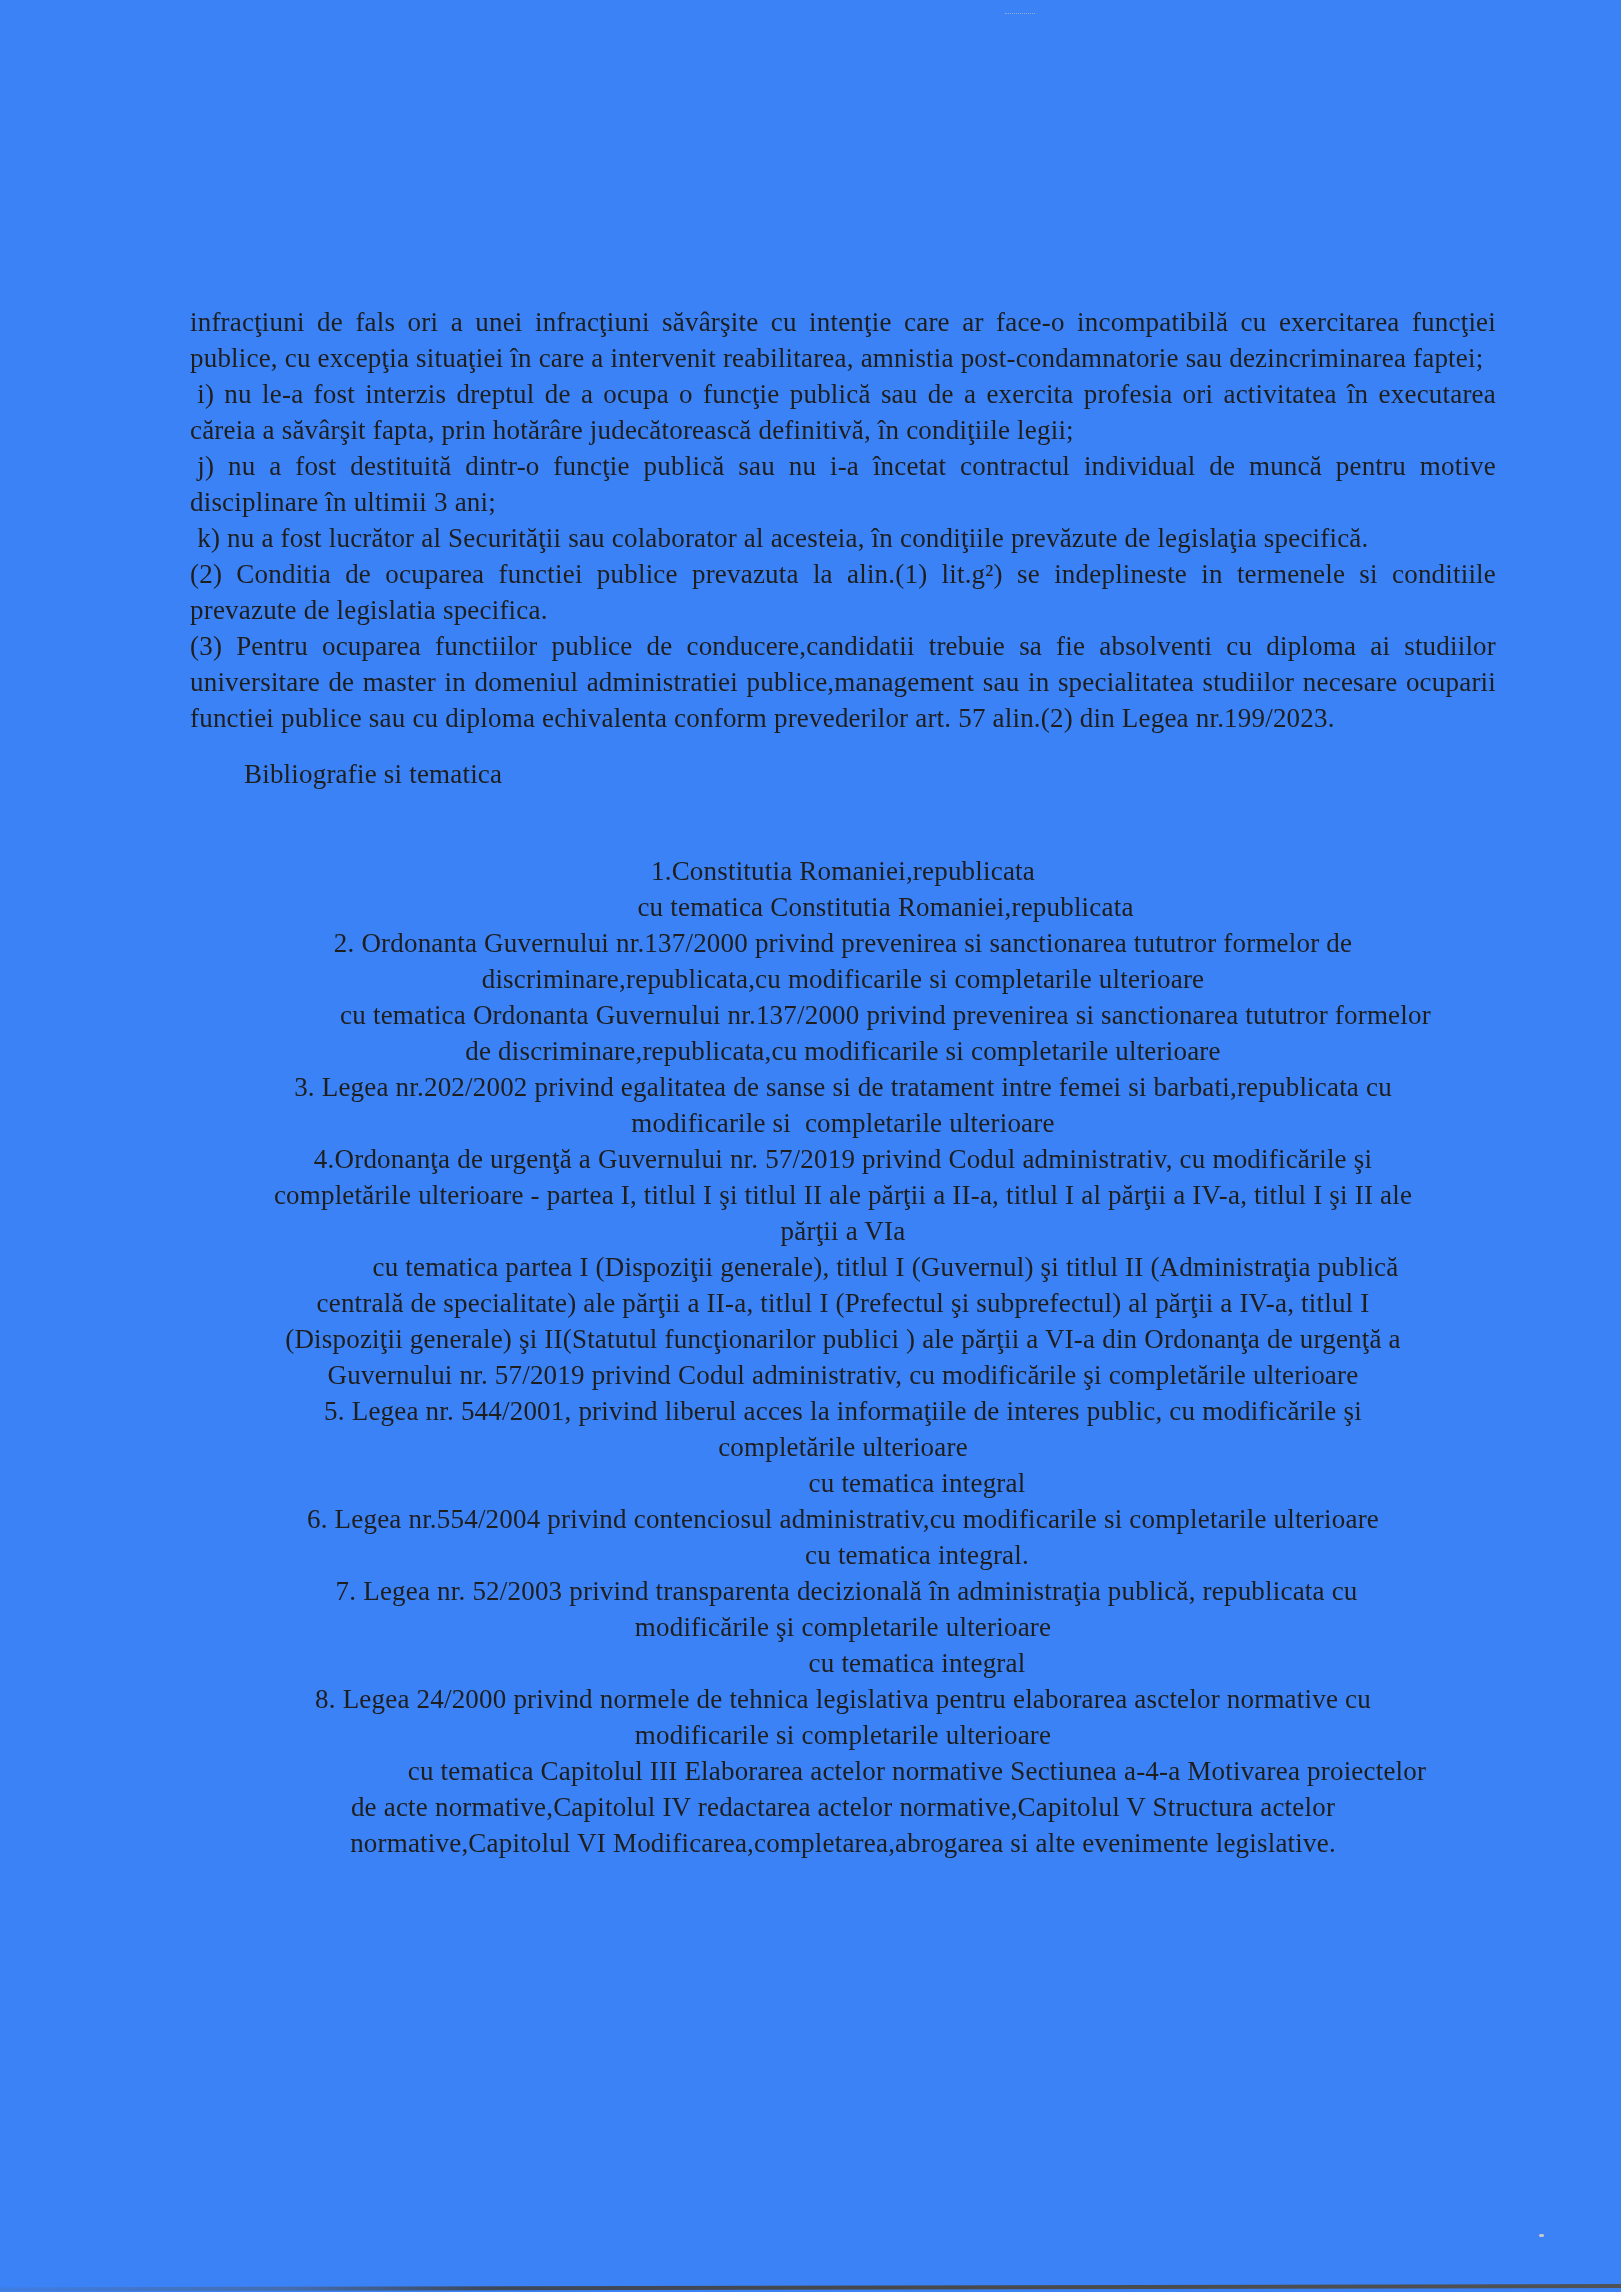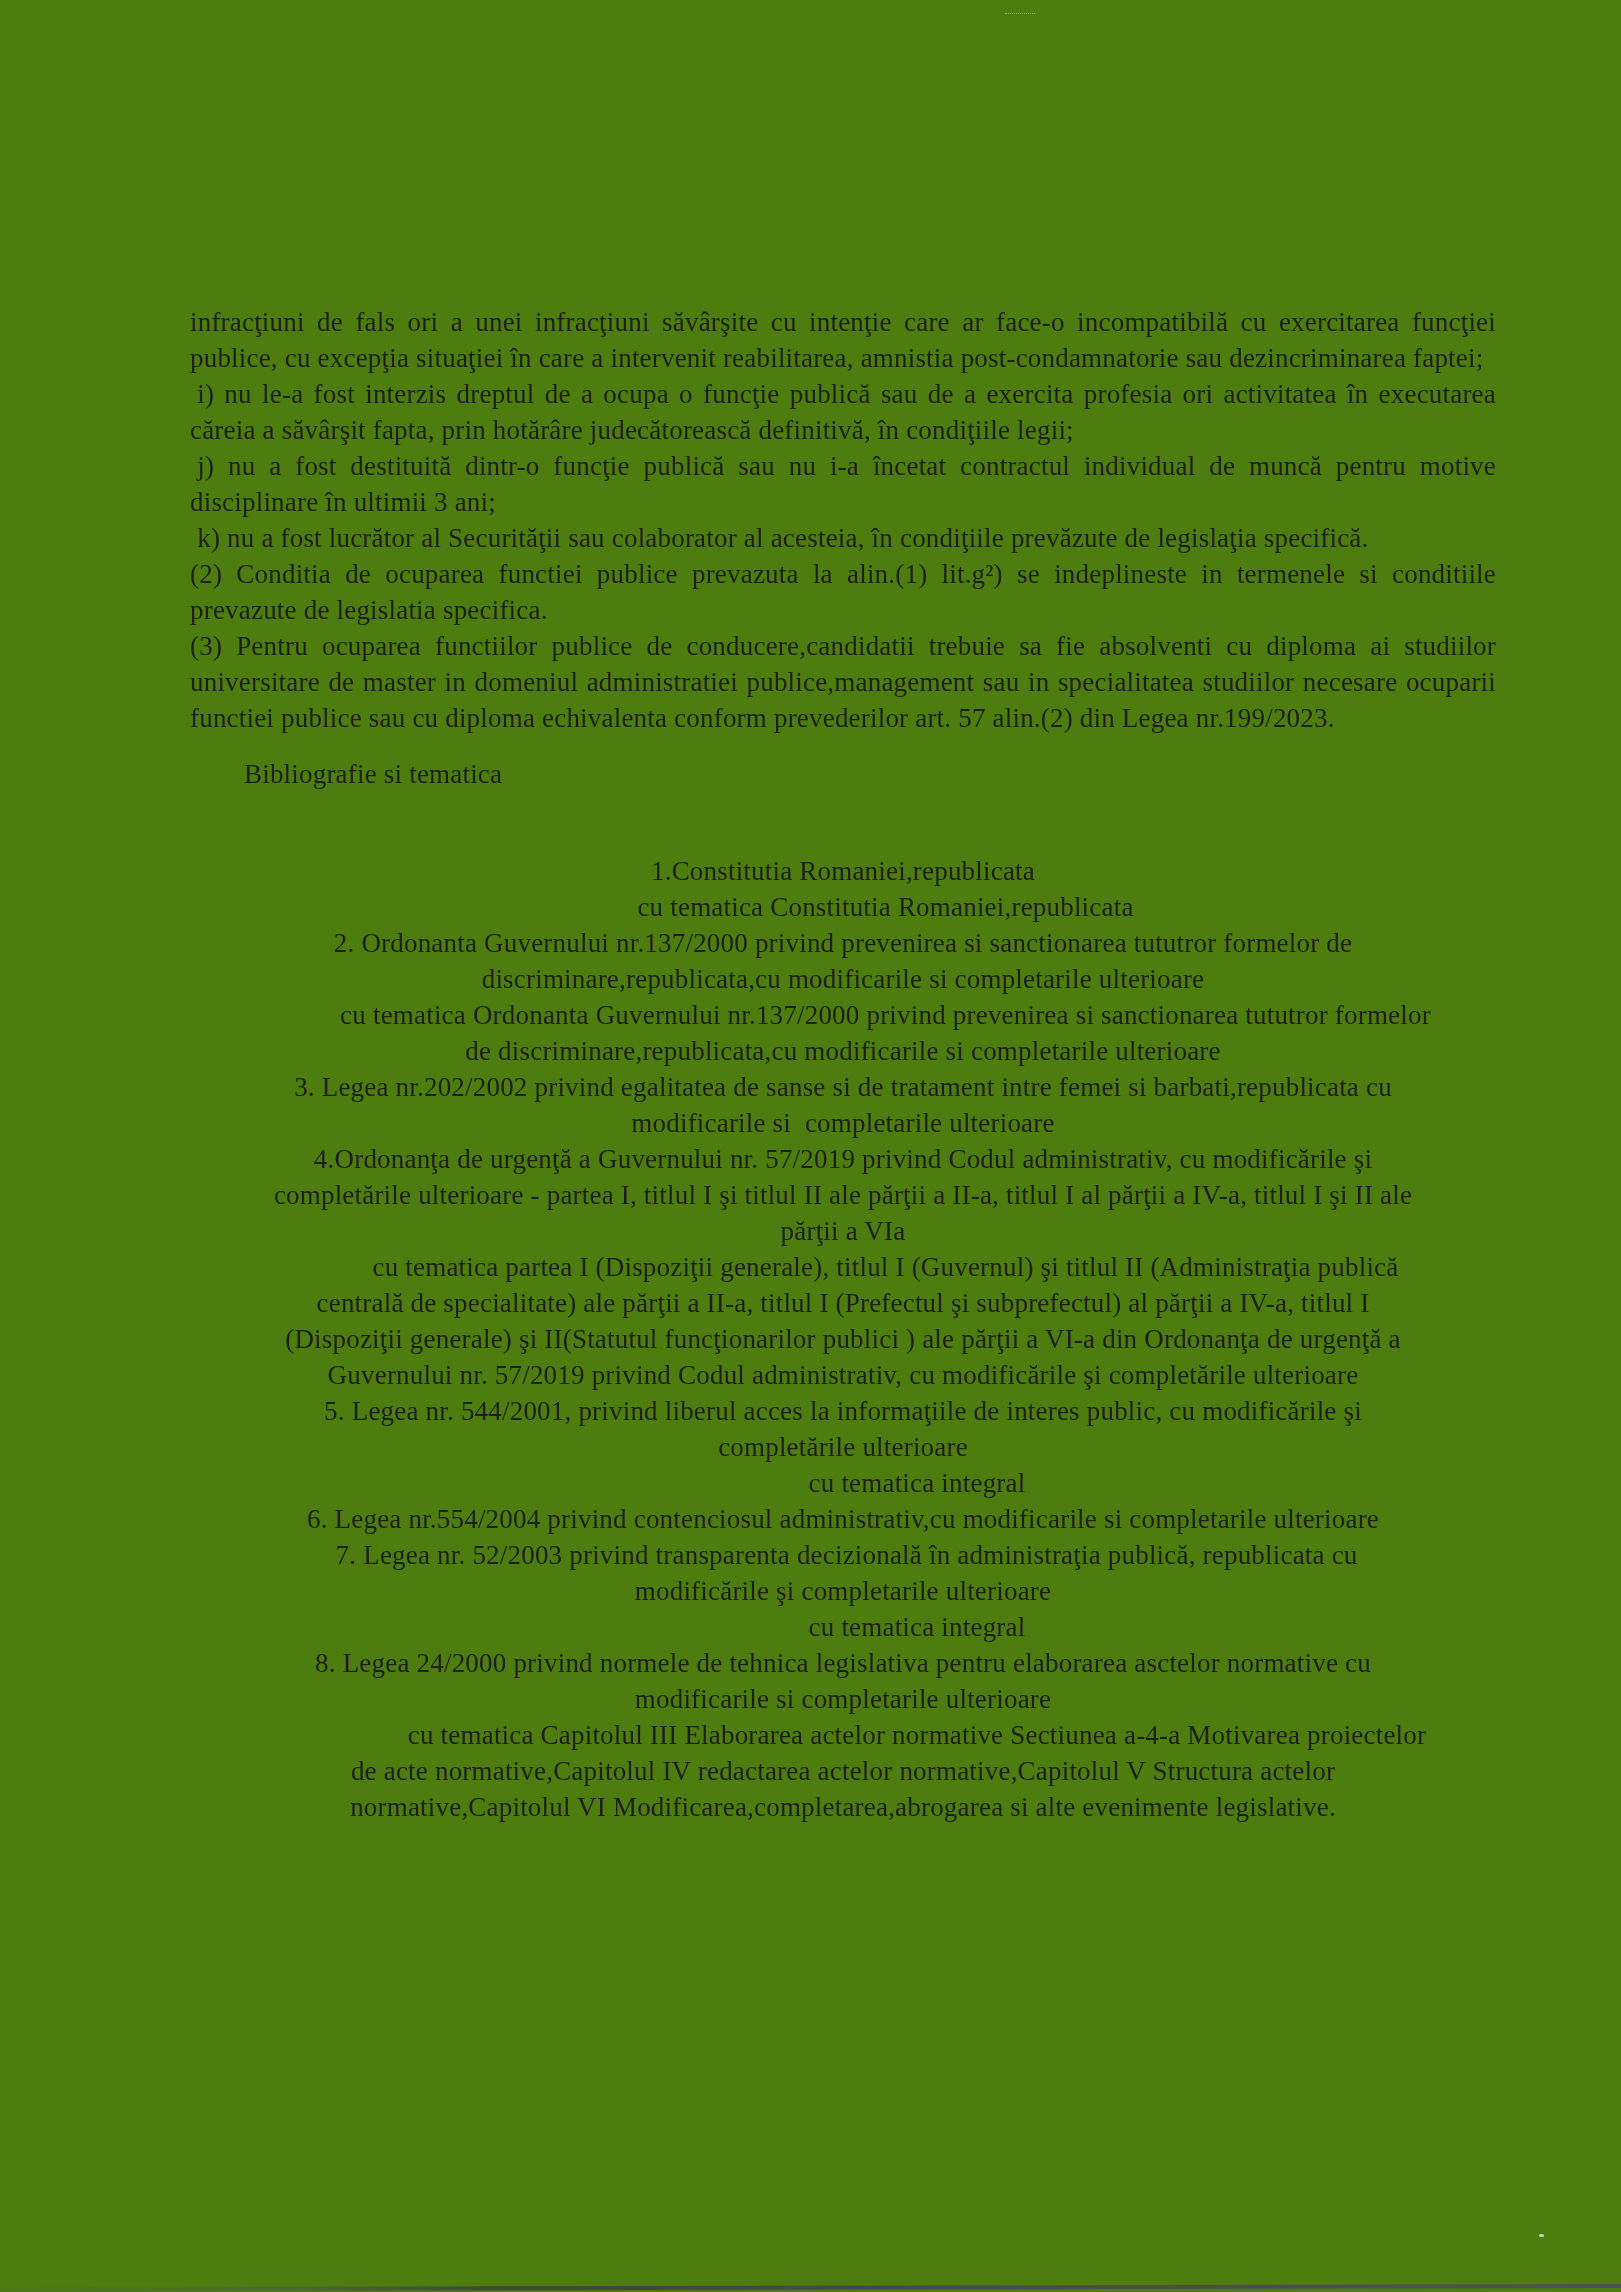--- a/index.html
+++ b/index.html
@@ -6,21 +6,21 @@
   body {
     width: 1621px;
     height: 2293px;
     background: #ffffff;
     font-family: "Liberation Serif", "DejaVu Serif", serif;
   }
   .page {
     position: relative;
     width: 1621px;
     height: 2293px;
-    background: #4d7c0f;
+    background: #3b82f6;
     overflow: hidden;
   }
   .content {
     position: absolute;
     left: 190px;
     top: 304px;
     width: 1306px;
     font-size: 27px;
     line-height: 36px;
     color: #1e1e1e;
@@ -107,20 +107,21 @@
 completările ulterioare - partea I, titlul I şi titlul II ale părţii a II-a, titlul I al părţii a IV-a, titlul I şi II ale
 părţii a VIa</p>
       <p class="t1">cu tematica partea I (Dispoziţii generale), titlul I (Guvernul) şi titlul II (Administraţia publică
 centrală de specialitate) ale părţii a II-a, titlul I (Prefectul şi subprefectul) al părţii a IV-a, titlul I
 (Dispoziţii generale) şi II(Statutul funcţionarilor publici ) ale părţii a VI-a din Ordonanţa de urgenţă a
 Guvernului nr. 57/2019 privind Codul administrativ, cu modificările şi completările ulterioare</p>
       <p>5. Legea nr. 544/2001, privind liberul acces la informaţiile de interes public, cu modificările şi
 completările ulterioare</p>
       <p class="t2">cu tematica integral</p>
       <p>6. Legea nr.554/2004 privind contenciosul administrativ,cu modificarile si completarile ulterioare</p>
+      <p class="t2">cu tematica integral.</p>
       <p class="sp">7. Legea nr. 52/2003 privind transparenta decizională în administraţia publică, republicata cu
 modificările şi completarile ulterioare</p>
       <p class="t2">cu tematica integral</p>
       <p>8. Legea 24/2000 privind normele de tehnica legislativa pentru elaborarea asctelor normative cu
 modificarile si completarile ulterioare</p>
       <p class="t2">cu tematica Capitolul III Elaborarea actelor normative Sectiunea a-4-a Motivarea proiectelor
 de acte normative,Capitolul IV redactarea actelor normative,Capitolul V Structura actelor
 normative,Capitolul VI Modificarea,completarea,abrogarea si alte evenimente legislative.</p>
     </div>
 

